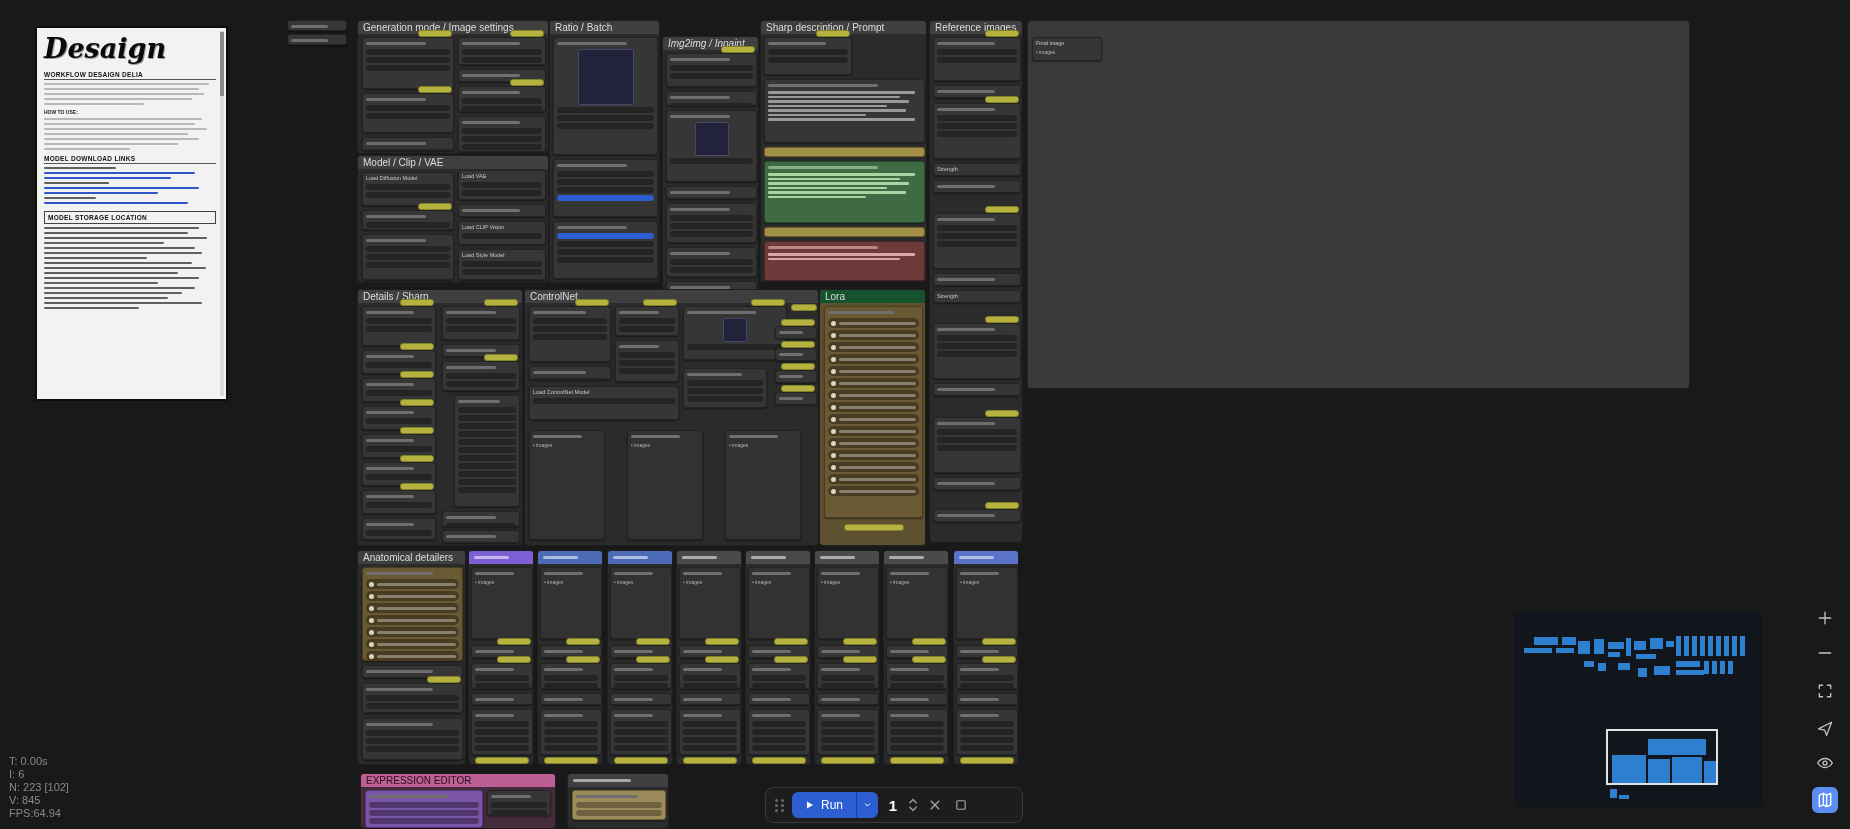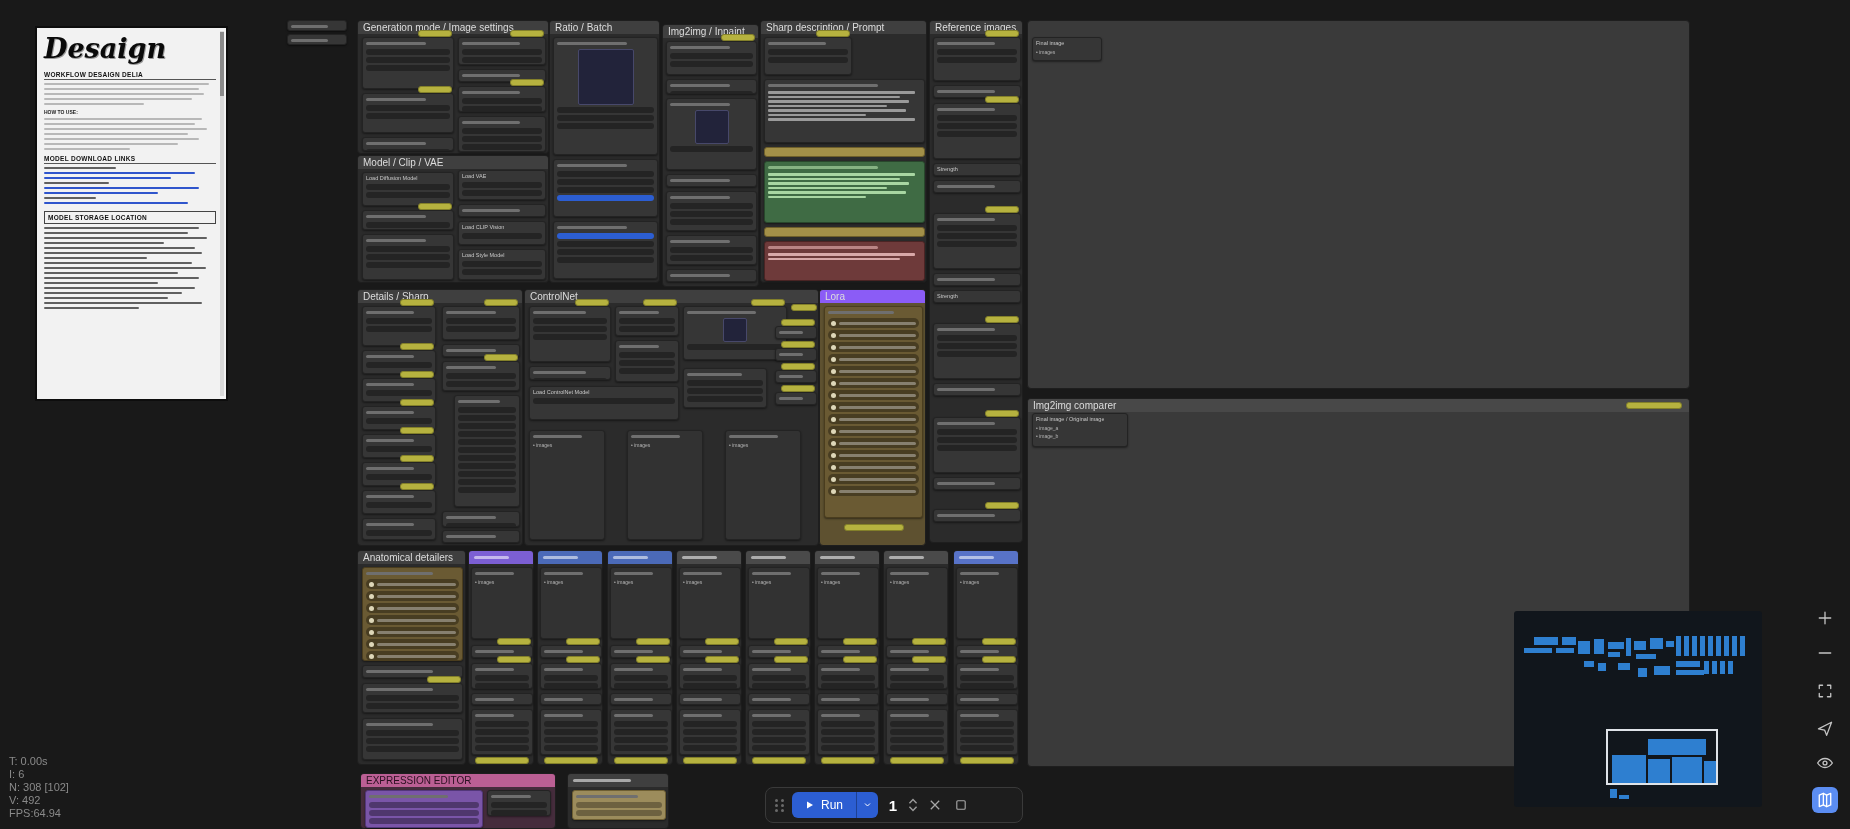--- a/index.html
+++ b/index.html
@@ -170,21 +170,21 @@
       <div class="node" style="left: 3px; top: 200px; width: 105px; height: 58px;">
         <div class="nhead">
           <div class="sk"></div>
         </div>
         <div class="wrow acc"></div>
         <div class="wrow"></div>
         <div class="wrow"></div>
         <div class="wrow"></div>
       </div>
     </div>
-    <div class="group" style="left: 662px; top: 24px; width: 97px; height: 263px;">
+    <div class="group" style="left: 662px; top: 36px; width: 97px; height: 263px; font-style: italic;">
       <div class="ghead">
         <div class="gtitle">Img2img / Inpaint</div>
       </div>
       <div class="node" style="left: 3px; top: 16px; width: 91px; height: 34px;">
         <div class="nhead">
           <div class="sk"></div>
         </div>
         <div class="wrow"></div>
         <div class="wrow"></div>
       </div>
@@ -642,21 +642,21 @@
         <div class="nout">• images</div>
       </div>
       <div class="node pv" style="left: 200px; top: 140px; width: 76px; height: 110px;">
         <div class="nhead">
           <div class="sk"></div>
         </div>
         <div class="nout">• images</div>
       </div>
     </div>
     <div class="group" style="left: 819px; top: 289px; width: 107px; height: 257px; background: rgb(94, 81, 48);">
-      <div class="ghead" style="background: #8b5cf6;">
+      <div class="ghead" style="background: #14532d;">
         <div class="gtitle">Lora</div>
       </div>
       <div class="node brown" style="left: 4px; top: 16px; width: 99px; height: 212px;">
         <div class="nhead">
           <div class="sk"></div>
         </div>
         <div class="trow">
           <div class="tbar"></div>
         </div>
         <div class="trow">
@@ -696,33 +696,20 @@
           <div class="tbar"></div>
         </div>
         <div class="trow">
           <div class="tbar"></div>
         </div>
         <div class="trow">
           <div class="tbar"></div>
         </div>
       </div>
       <div class="pill" style="left: 24px; top: 234px; width: 60px;"></div>
-    </div>
-    <div class="group" style="left: 1027px; top: 398px; width: 663px; height: 369px; background: rgb(58, 58, 58);">
-      <div class="ghead" style="background: rgb(72, 72, 72);">
-        <div class="gtitle">Img2img comparer</div>
-      </div>
-      <div class="node" style="left: 4px; top: 14px; width: 96px; height: 34px;">
-        <div class="nhead">
-          <div class="ntitle">Final image / Original image</div>
-        </div>
-        <div class="nout">• image_a</div>
-        <div class="nout">• image_b</div>
-      </div>
-      <div class="pill" style="left: 598px; top: 3px; width: 56px;"></div>
     </div>
     <div class="group" style="left: 357px; top: 550px; width: 109px; height: 215px;">
       <div class="ghead">
         <div class="gtitle">Anatomical detailers</div>
       </div>
       <div class="node brown" style="left: 4px; top: 16px; width: 101px; height: 94px;">
         <div class="nhead">
           <div class="sk"></div>
         </div>
         <div class="trow">
@@ -1186,22 +1173,22 @@
   <div class="nl d" style="width:92%"></div>
   <div class="nl d" style="width:55%"></div>
   <div class="sb">
       <i></i>
     </div>
 </div>
 
 <div id="stats">
   <div>T: 0.00s</div>
   <div>I: 6</div>
-  <div>N: 308 [102]</div>
-  <div>V: 492</div>
+  <div>N: 223 [102]</div>
+  <div>V: 845</div>
   <div>FPS:64.94</div>
 </div>
 
 <div id="runbar">
   <div class="dots">
       <i></i>
       <i></i>
       <i></i>
       <i></i>
       <i></i>

